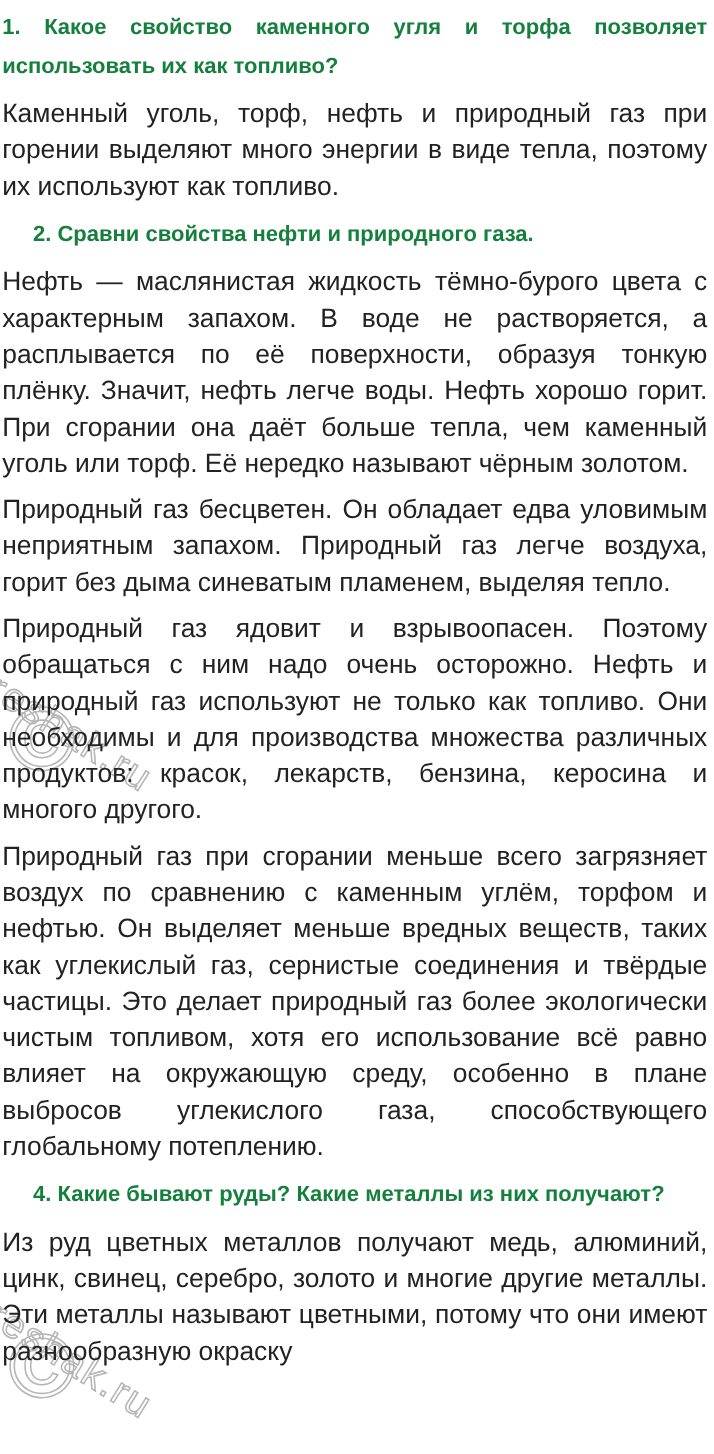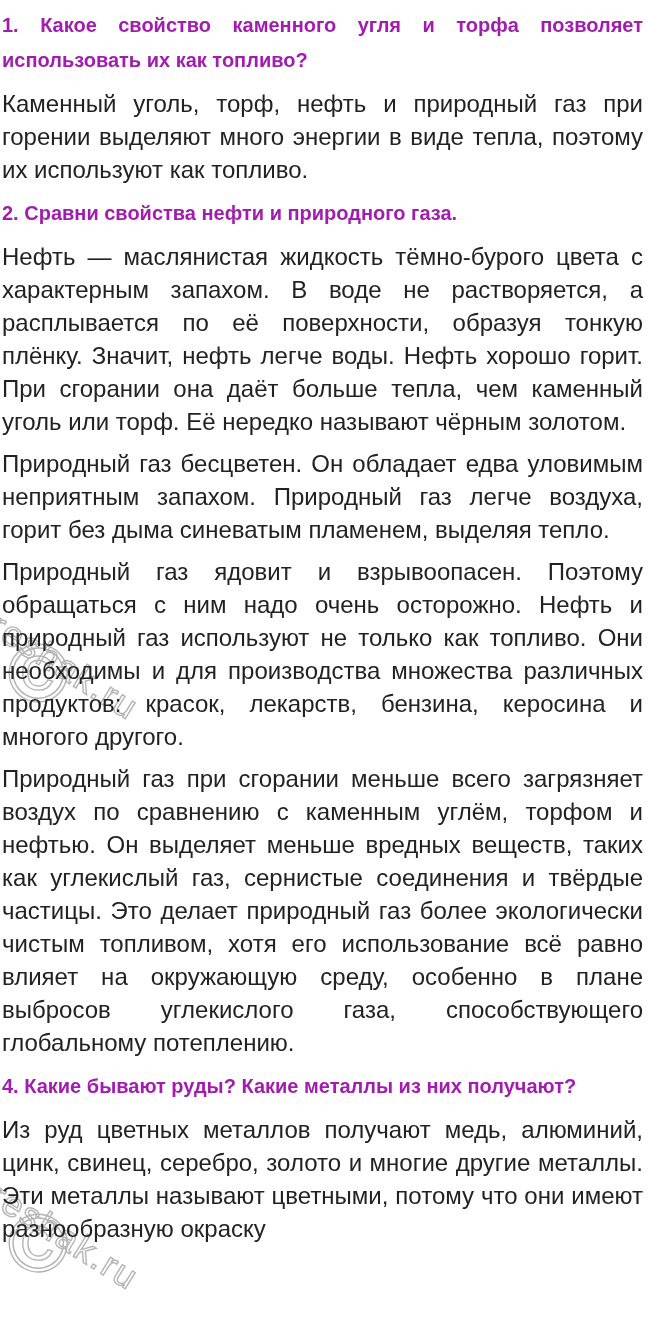--- a/index.html
+++ b/index.html
@@ -18,26 +18,26 @@
     padding: 4px 2px 0 2px;
     box-sizing: border-box;
   }
   .content {
     position: relative;
     z-index: 1;
   }
   h2.question {
     font-size: 20px;
     font-weight: 700;
-    color: #a21caf;
+    color: #15803d;
     line-height: 35px;
     text-align: justify;
     margin: 4px 0 9px 0;
   }
-  section + section h2.question { margin-top: 10px; }
+  section + section h2.question { margin-top: 10px; margin-left: 28px; }
   p.answer {
     font-size: 24px;
     font-weight: 400;
     color: #222222;
     line-height: 33px;
     text-align: justify;
     margin: 0 0 9px 0;
   }
   
   .watermark {

